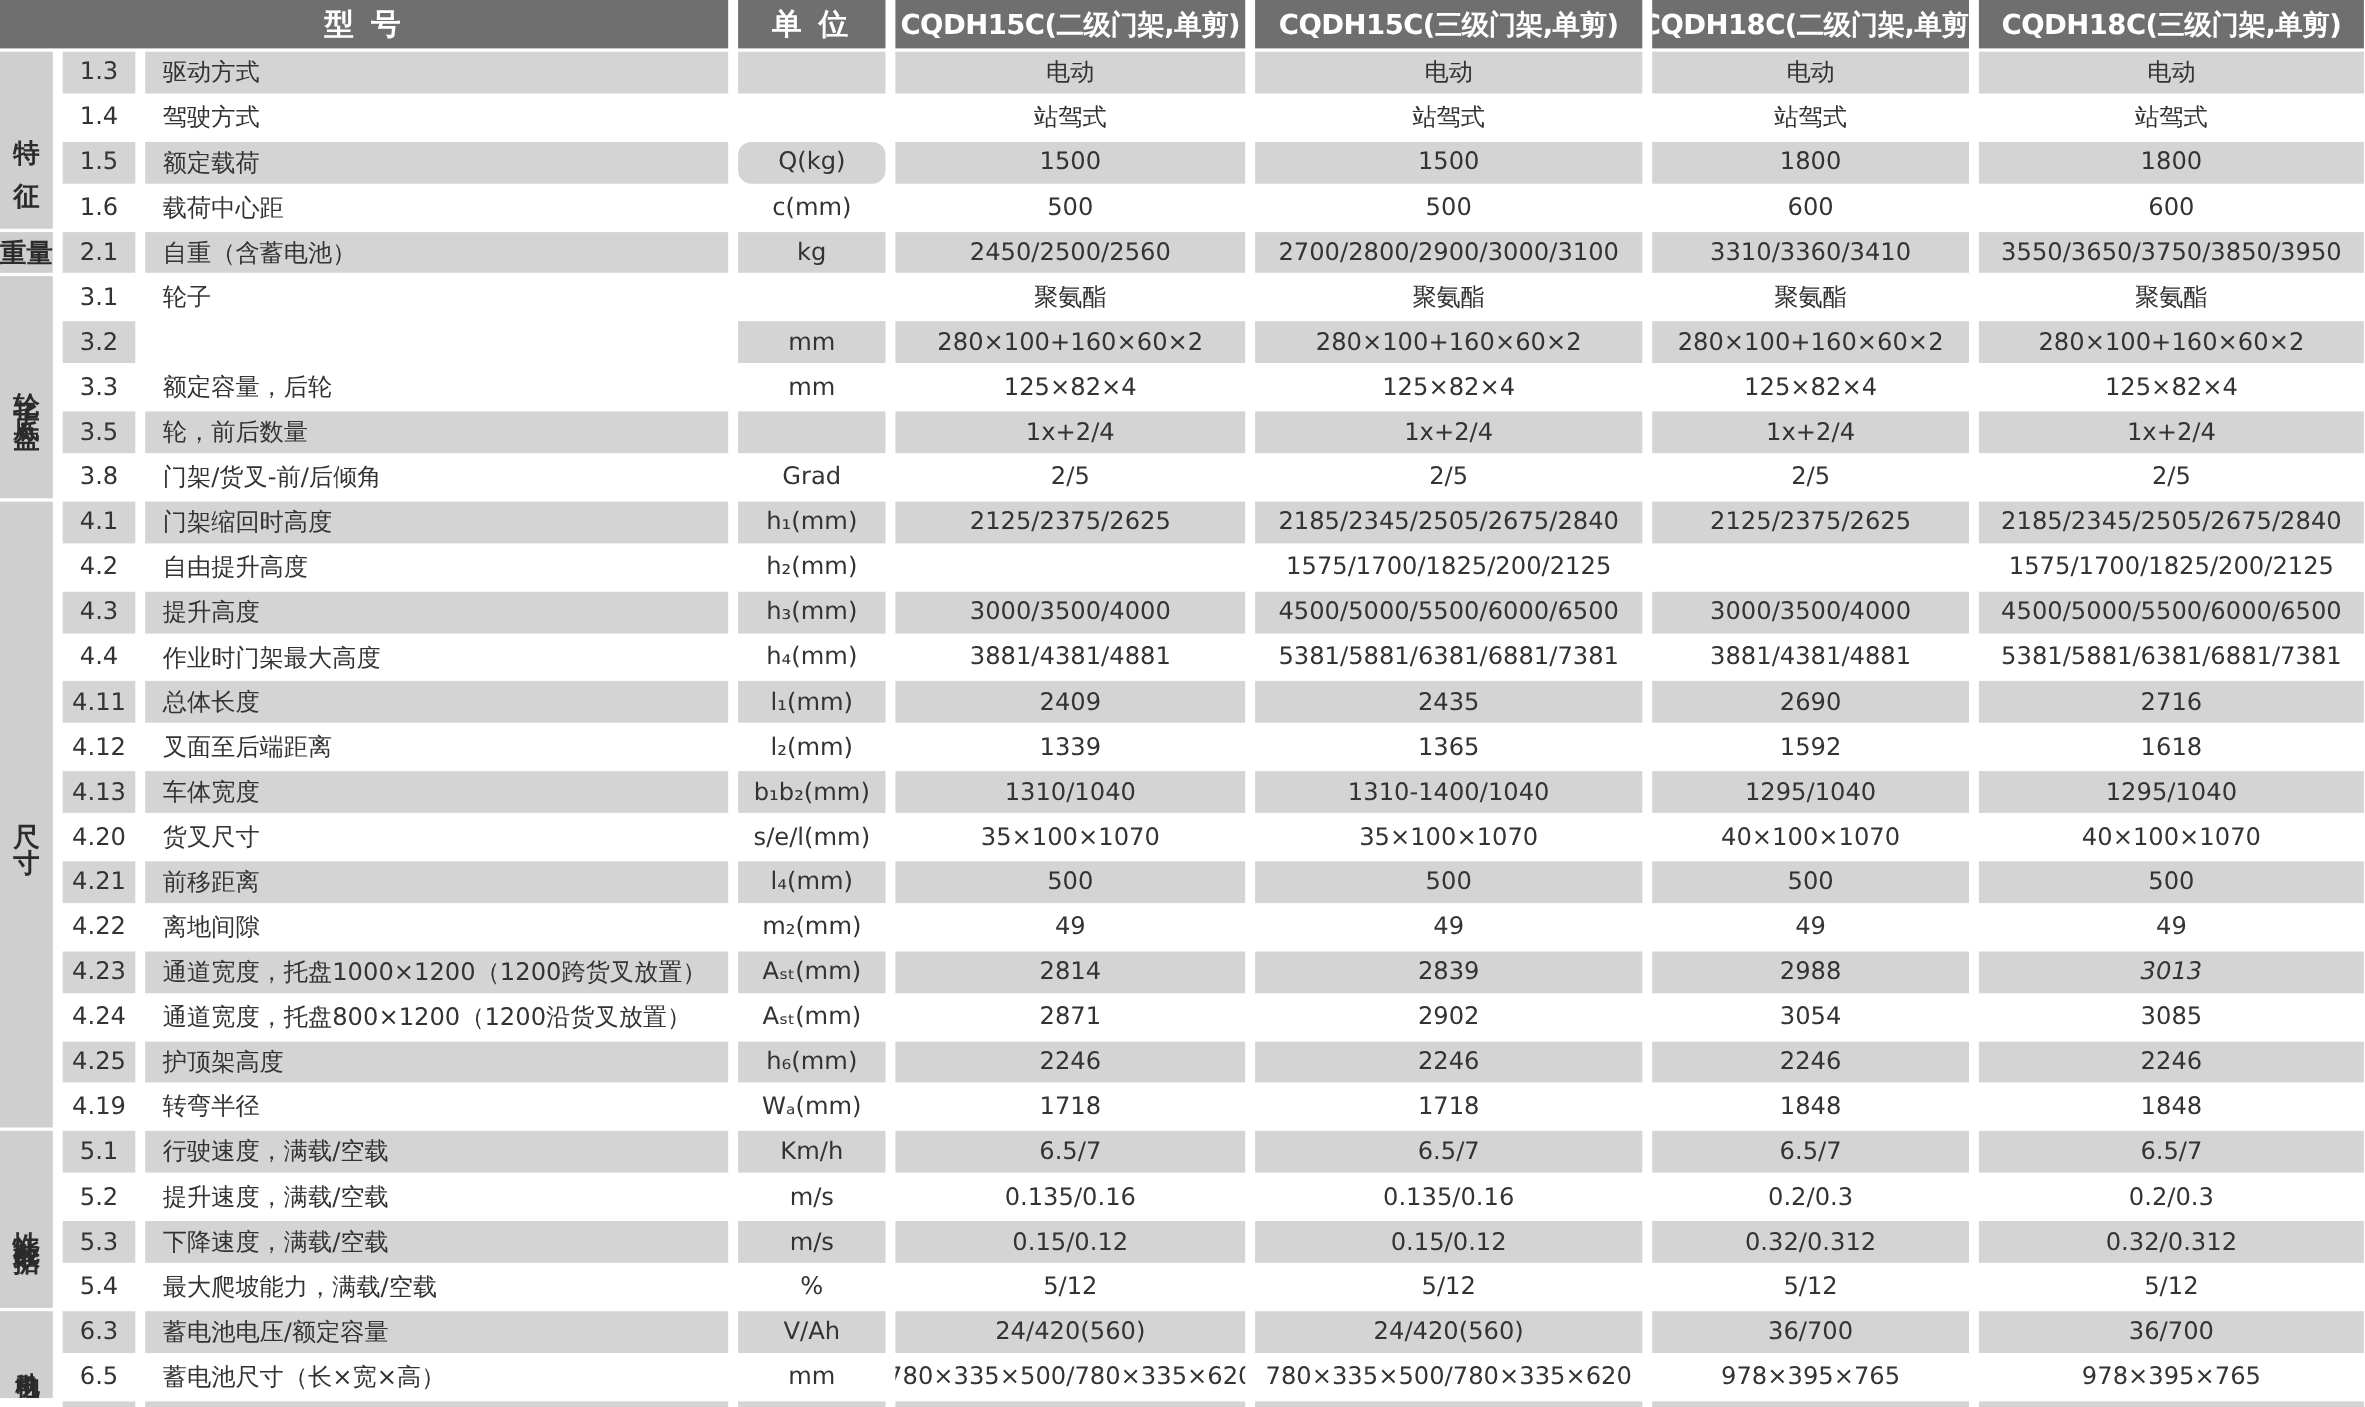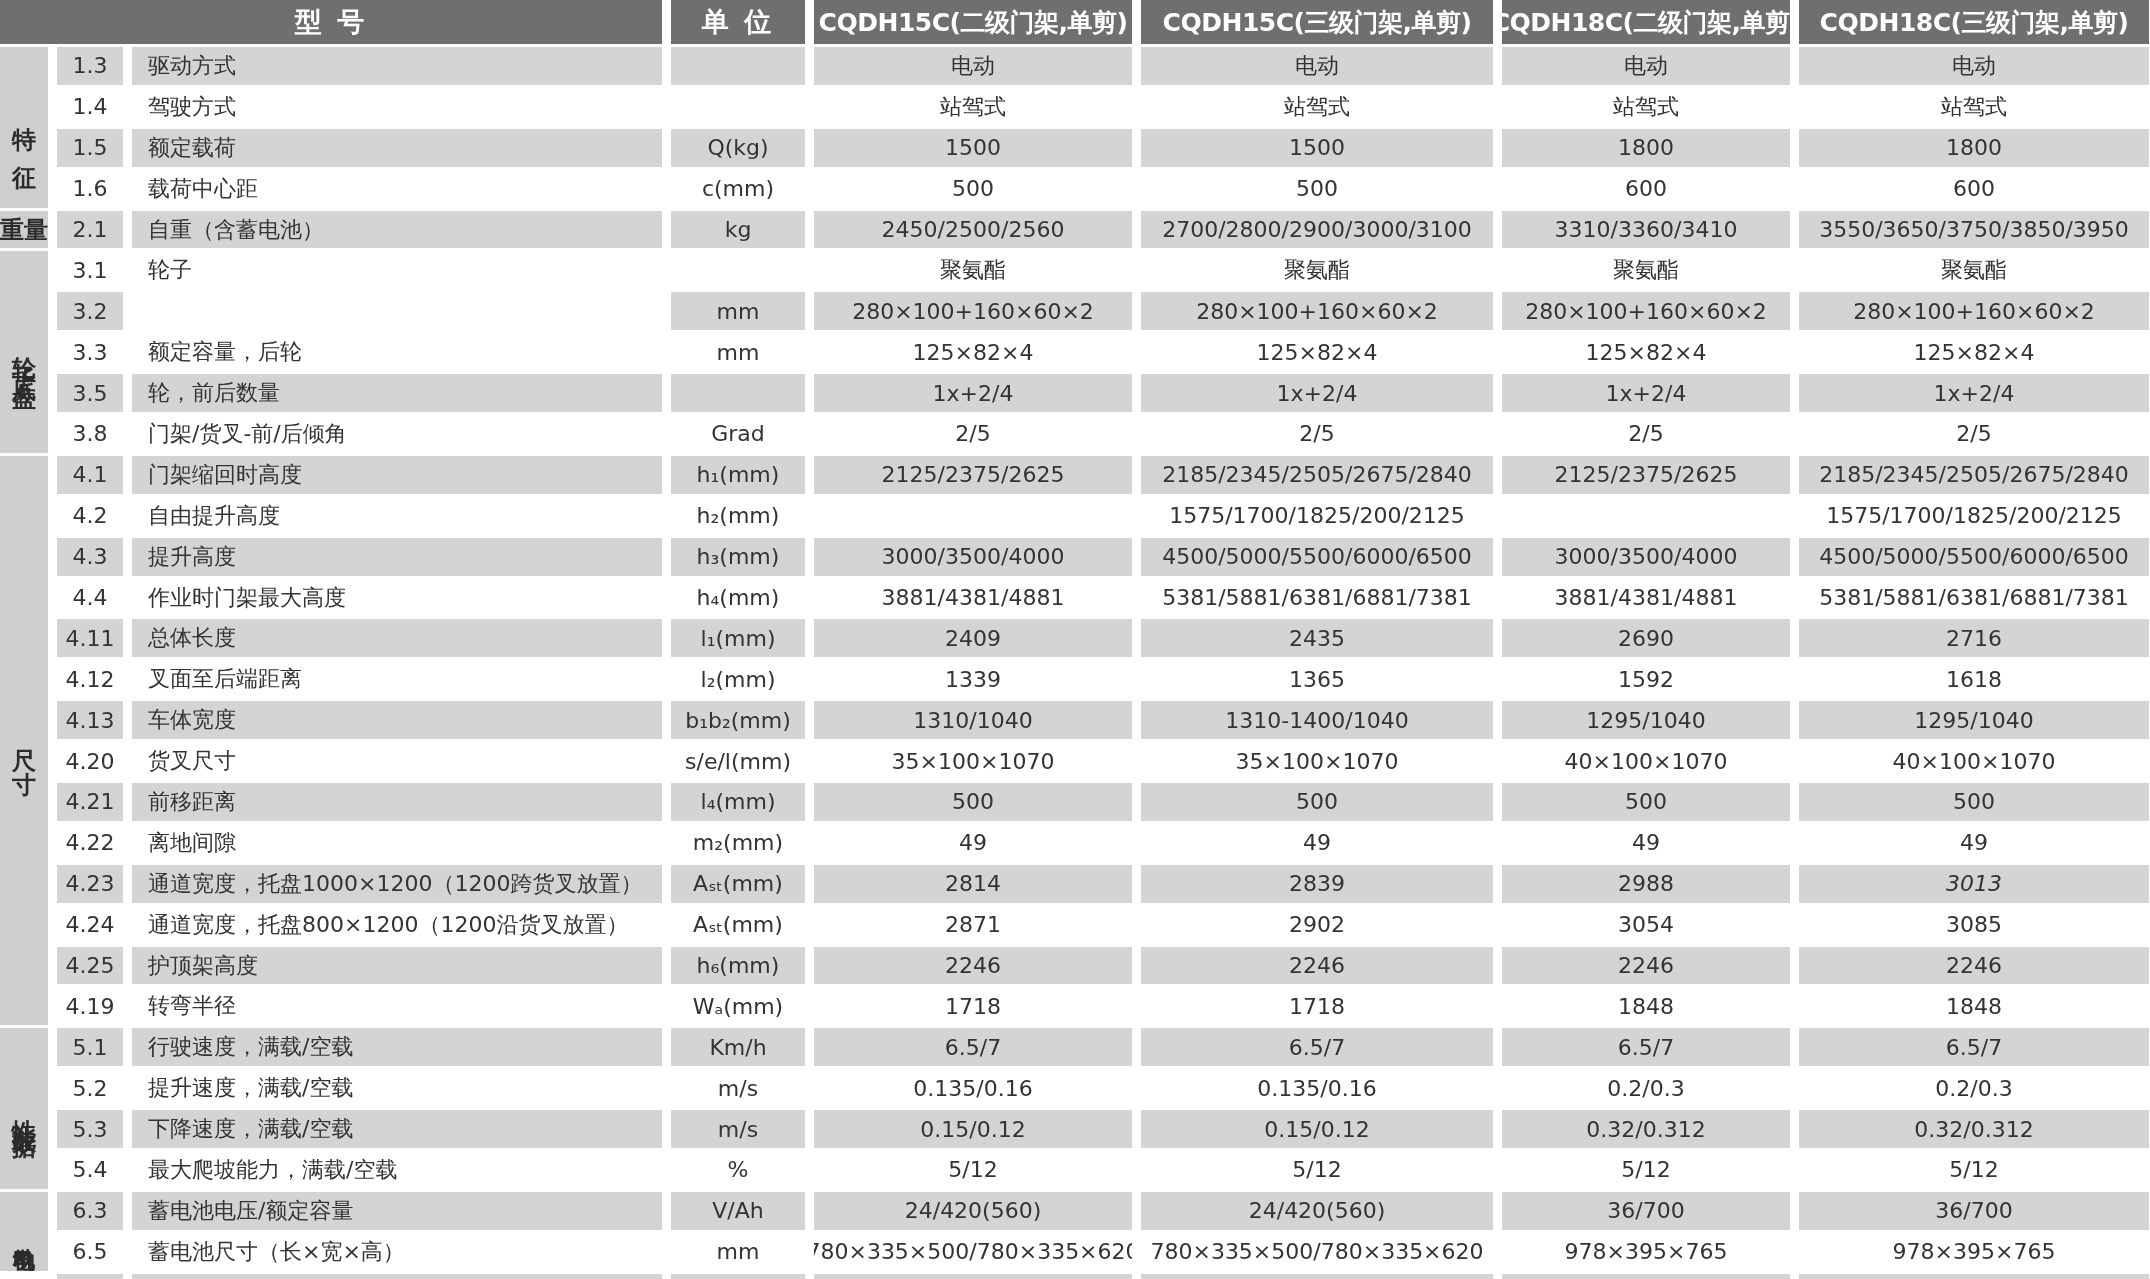--- a/index.html
+++ b/index.html
@@ -80,21 +80,21 @@
       <div class="cell val gray" style="grid-area: 2 / 8;">电动</div>
       <div class="cell num white" style="grid-area: 3 / 2;">1.4</div>
       <div class="cell lbl white" style="grid-area: 3 / 3;">驾驶方式</div>
       <div class="cell unit white" style="grid-area: 3 / 4;"></div>
       <div class="cell val white" style="grid-area: 3 / 5;">站驾式</div>
       <div class="cell val white" style="grid-area: 3 / 6;">站驾式</div>
       <div class="cell val white" style="grid-area: 3 / 7;">站驾式</div>
       <div class="cell val white" style="grid-area: 3 / 8;">站驾式</div>
       <div class="cell num gray" style="grid-area: 4 / 2;">1.5</div>
       <div class="cell lbl gray" style="grid-area: 4 / 3;">额定载荷</div>
-      <div class="cell unit gray" style="grid-area: 4 / 4;">Q(kg)</div>
+      <div class="cell unit gray" style="grid-area: 4 / 4; border-radius: 12px;">Q(kg)</div>
       <div class="cell val gray" style="grid-area: 4 / 5;">1500</div>
       <div class="cell val gray" style="grid-area: 4 / 6;">1500</div>
       <div class="cell val gray" style="grid-area: 4 / 7;">1800</div>
       <div class="cell val gray" style="grid-area: 4 / 8;">1800</div>
       <div class="cell num white" style="grid-area: 5 / 2; text-align: center;">1.6</div>
       <div class="cell lbl white" style="grid-area: 5 / 3;">载荷中心距</div>
       <div class="cell unit white" style="grid-area: 5 / 4;">c(mm)</div>
       <div class="cell val white" style="grid-area: 5 / 5;">500</div>
       <div class="cell val white" style="grid-area: 5 / 6;">500</div>
       <div class="cell val white" style="grid-area: 5 / 7;">600</div>

